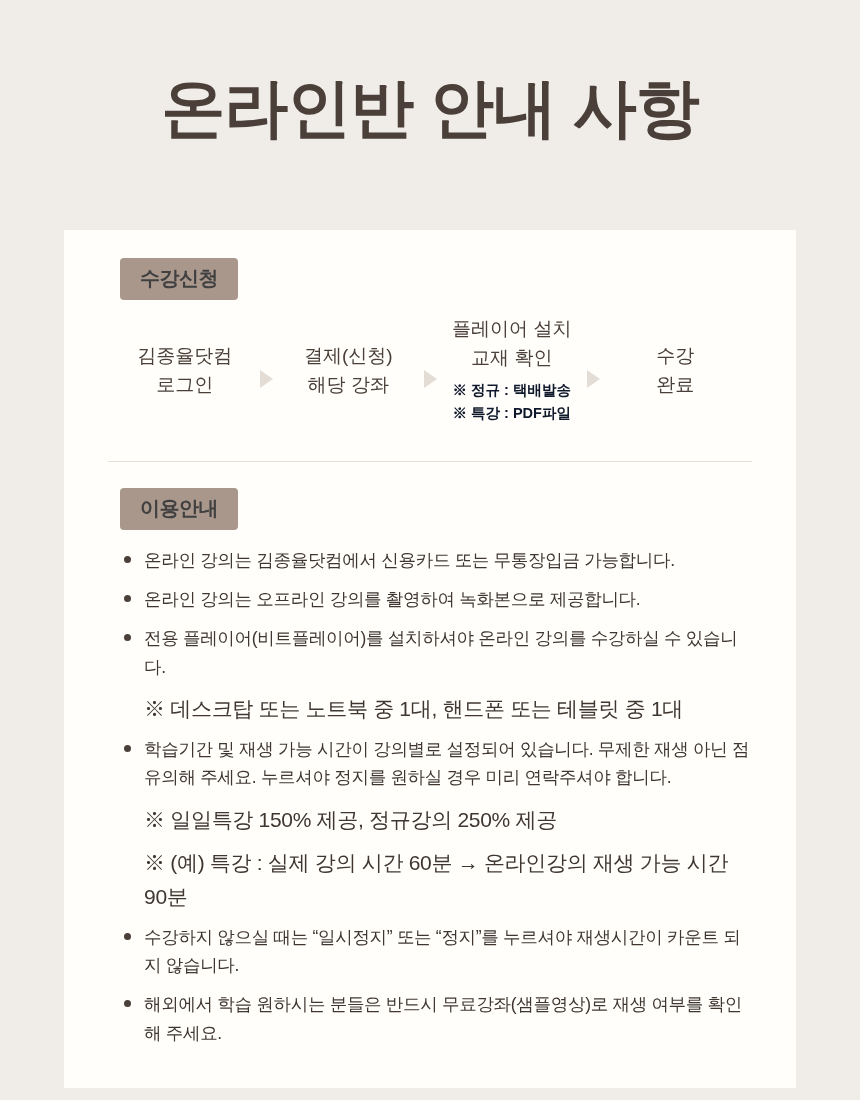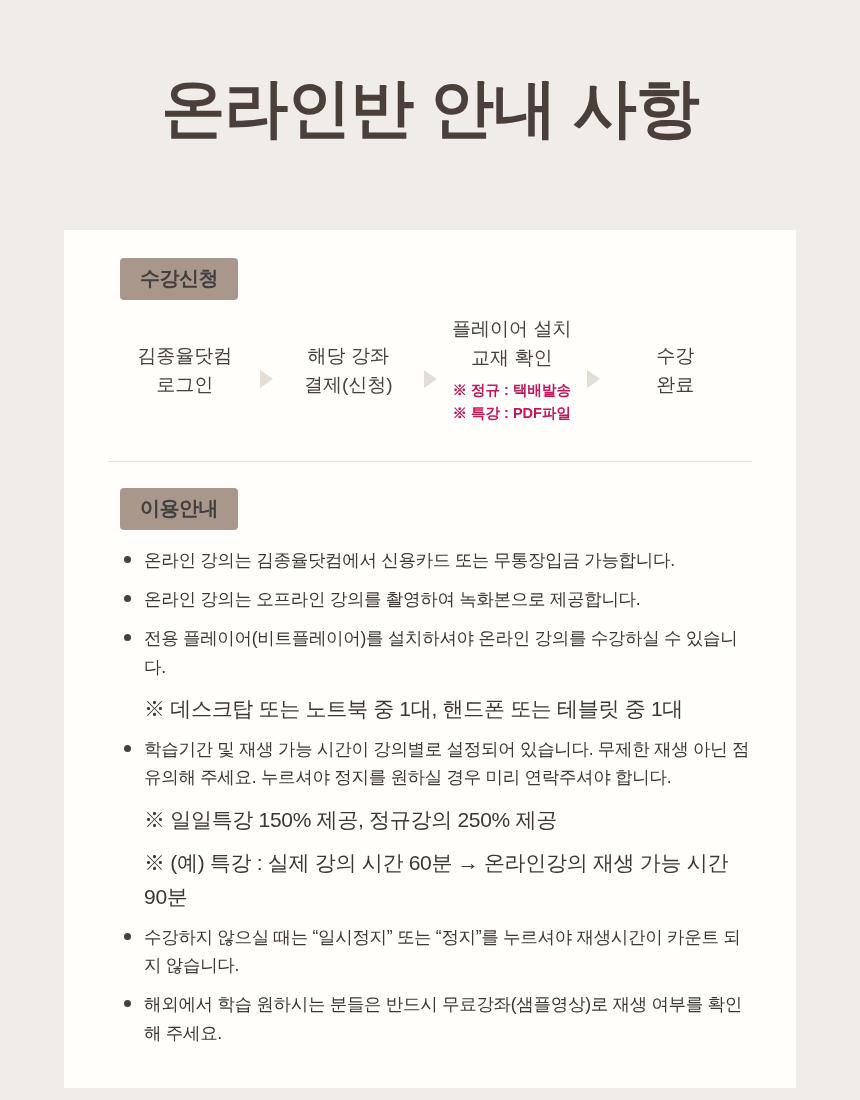--- a/index.html
+++ b/index.html
@@ -65,21 +65,21 @@
     color: #4b4039;
     line-height: 1.55;
   }
   .flow-step .l {
     display: block;
     white-space: nowrap;
   }
   .flow-notes {
     margin-top: 6px;
     font-size: 14.5px;
-    color: #be185d;
+    color: #0f172a;
     text-align: left;
     display: inline-block;
     line-height: 1.6;
     font-weight: bold;
   }
   .flow-notes .n {
     display: block;
     white-space: nowrap;
   }
   .arrow {
@@ -153,22 +153,22 @@
 
     <div class="flow" id="flow">
         <div class="flow-step">
           <span class="l">김종율닷컴</span>
           <span class="l">로그인</span>
         </div>
         <div class="arrow">
           <i></i>
         </div>
         <div class="flow-step">
+          <span class="l">결제(신청)</span>
           <span class="l">해당 강좌</span>
-          <span class="l">결제(신청)</span>
         </div>
         <div class="arrow">
           <i></i>
         </div>
         <div class="flow-step"><span class="l">플레이어 설치</span><span class="l">교재 확인</span><div class="flow-notes"><span class="n">※ 정규 : 택배발송</span><span class="n">※ 특강 : PDF파일</span></div></div>
         <div class="arrow">
           <i></i>
         </div>
         <div class="flow-step">
           <span class="l">수강</span>

